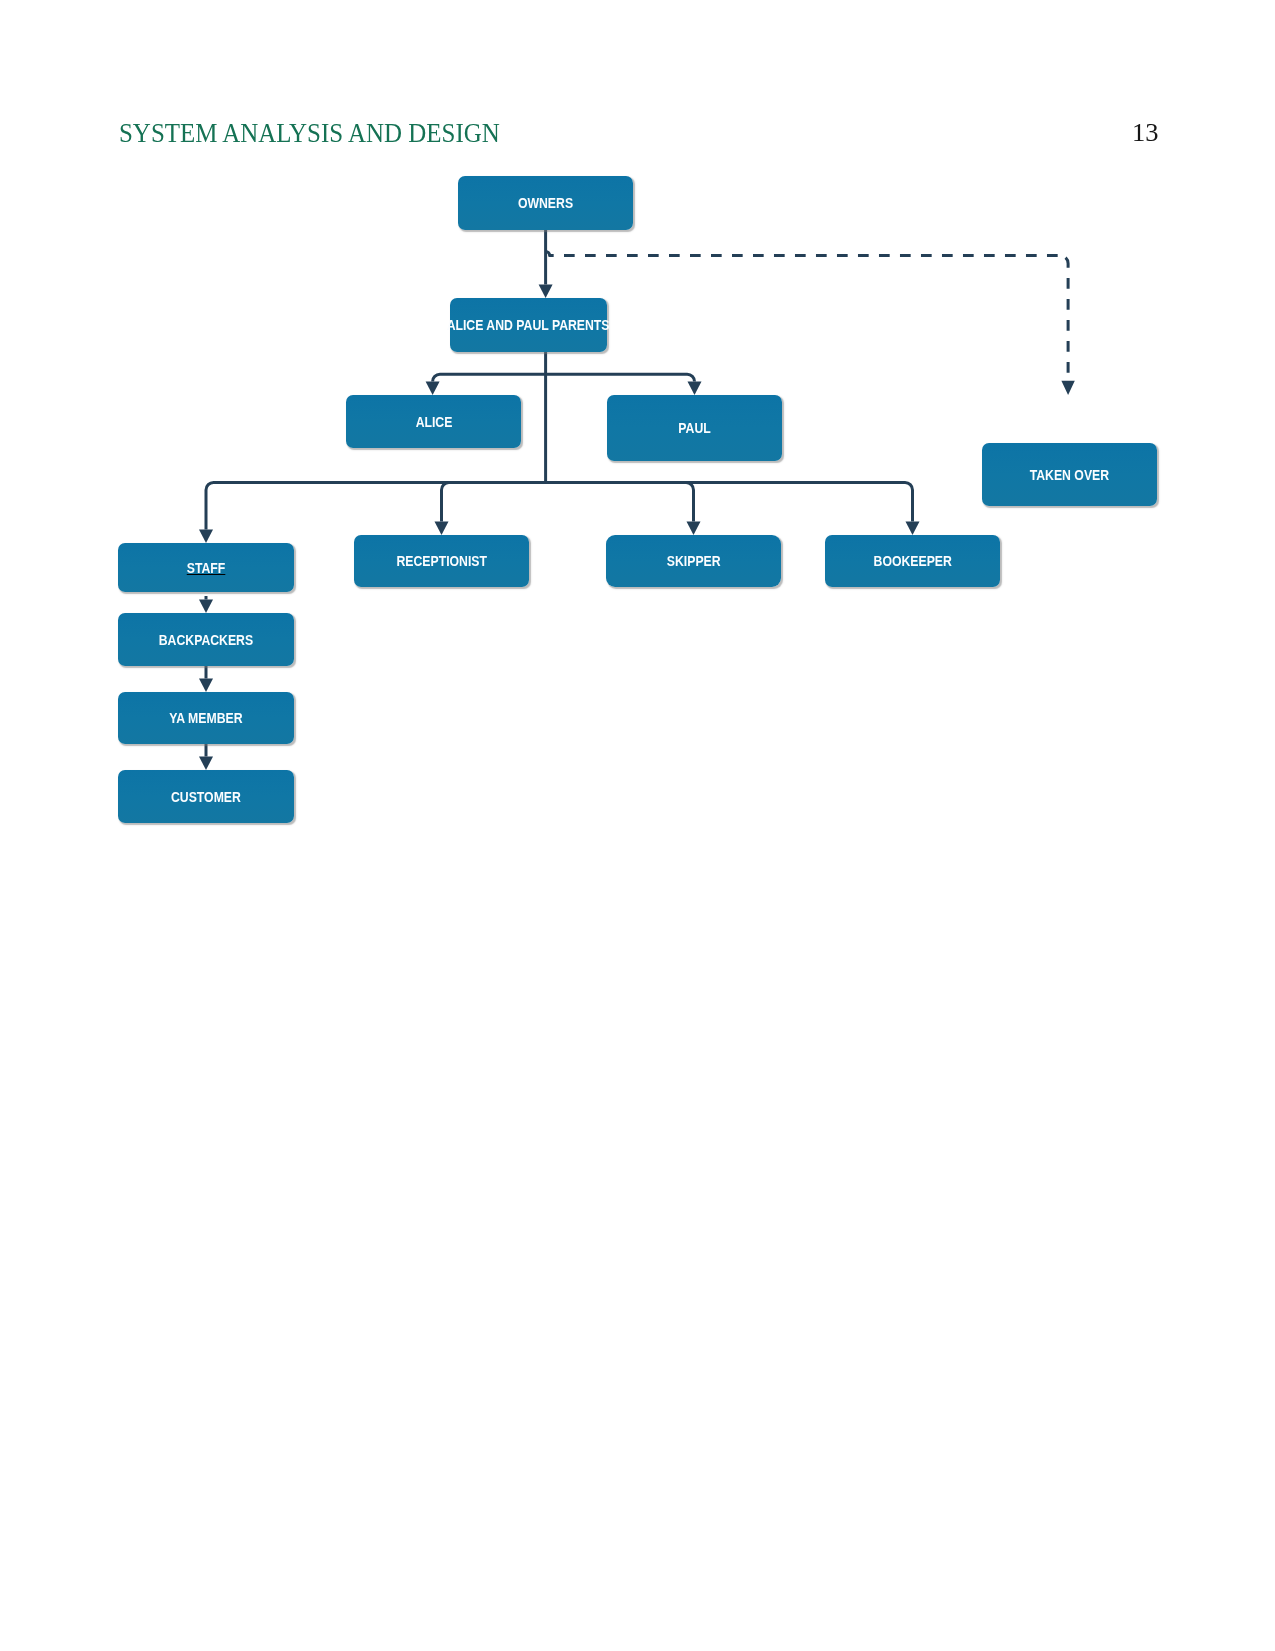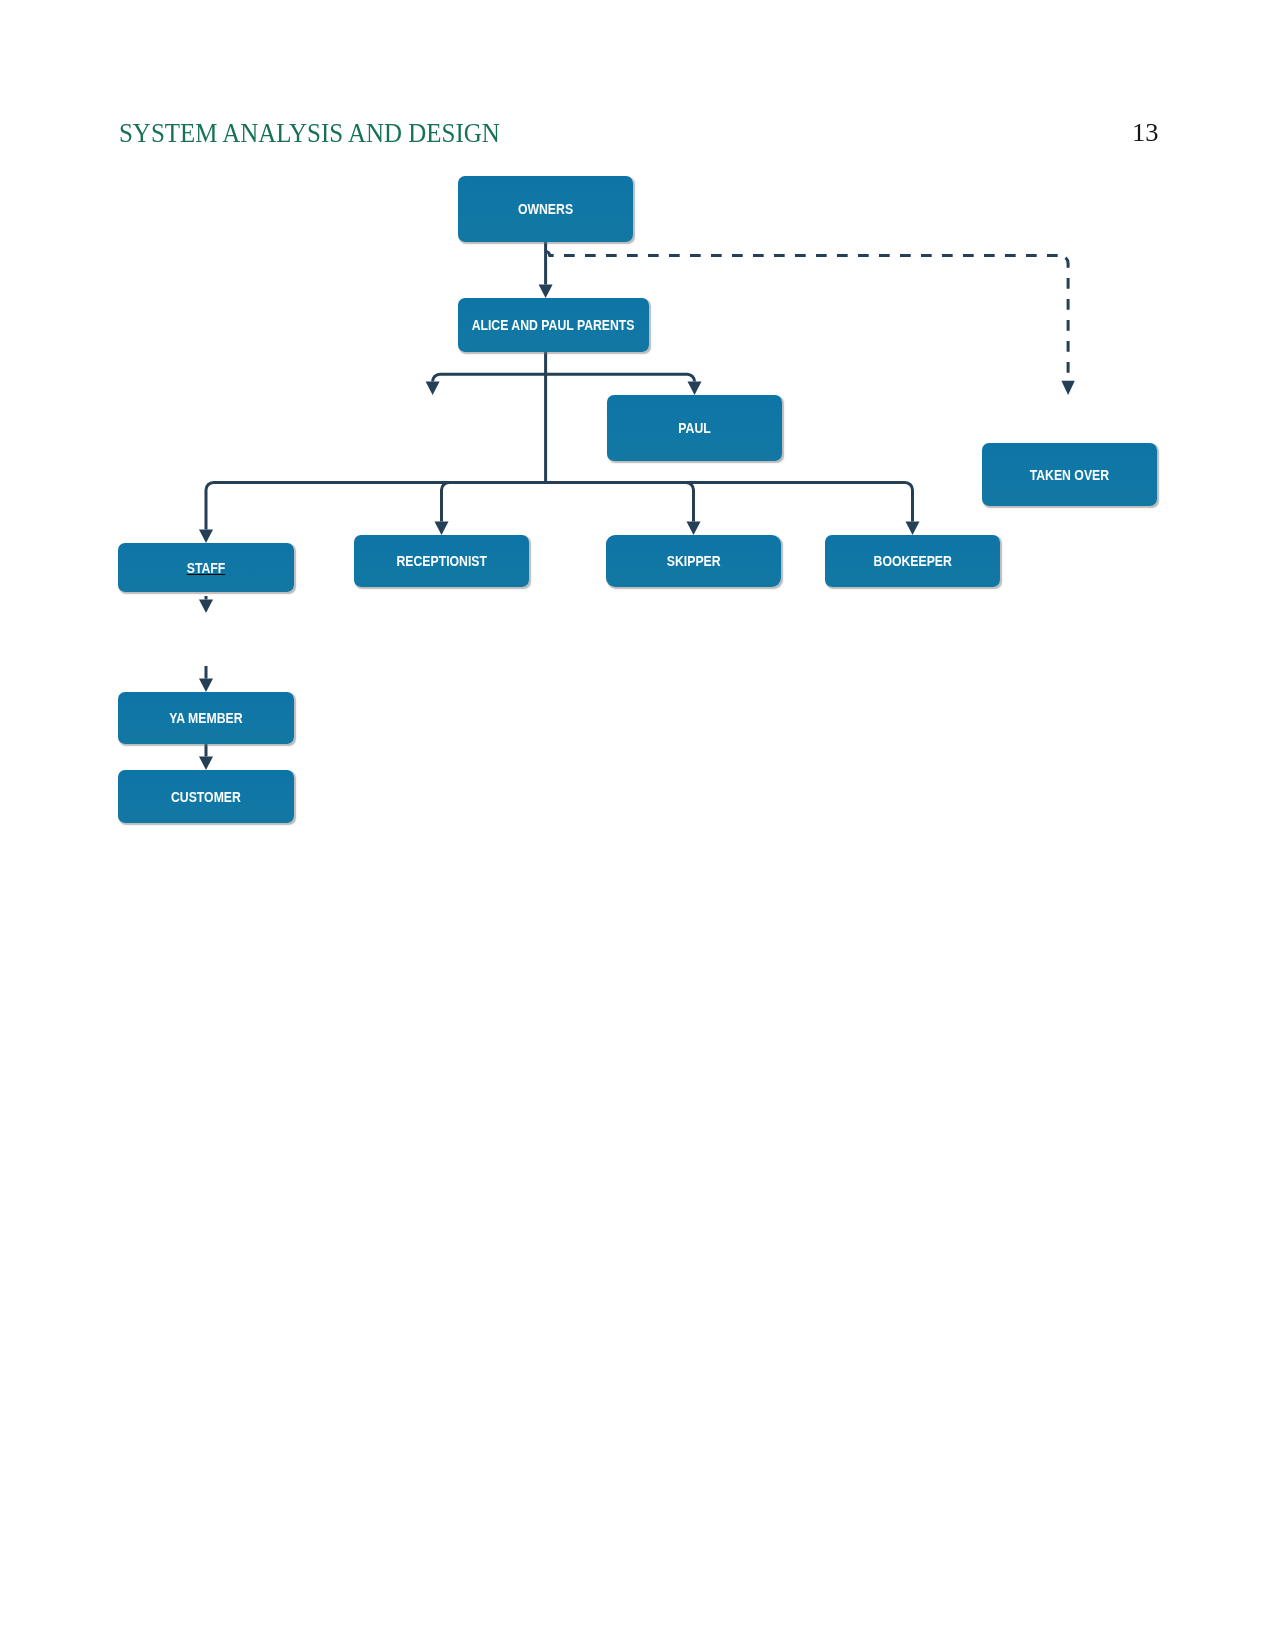--- a/index.html
+++ b/index.html
@@ -68,44 +68,50 @@
         <path d="M 686.5 521.5 L 700.5 521.5 L 693.5 535 Z" fill="#243f56"></path>
         <path d="M 545.6 482.4 H 905 A 7.5 7.5 0 0 1 912.5 489.9 V 521.5" fill="none" stroke="#243f56" stroke-width="3" stroke-linecap="butt" stroke-linejoin="round"></path>
         <path d="M 905.5 521.5 L 919.5 521.5 L 912.5 535 Z" fill="#243f56"></path>
         <path d="M 206 596 V 599.5" fill="none" stroke="#243f56" stroke-width="3" stroke-linecap="butt" stroke-linejoin="round"></path>
         <path d="M 199 599.5 L 213 599.5 L 206 613 Z" fill="#243f56"></path>
         <path d="M 206 666 V 678.5" fill="none" stroke="#243f56" stroke-width="3" stroke-linecap="butt" stroke-linejoin="round"></path>
         <path d="M 199 678.5 L 213 678.5 L 206 692 Z" fill="#243f56"></path>
         <path d="M 206 744 V 756.5" fill="none" stroke="#243f56" stroke-width="3" stroke-linecap="butt" stroke-linejoin="round"></path>
         <path d="M 199 756.5 L 213 756.5 L 206 770 Z" fill="#243f56"></path>
       </svg>
-  <div class="node" style="left: 458px; top: 176px; width: 175px; height: 66px;">
+  <div class="node" style="left: 458px; top: 176px; width: 175px; height: 54px;">
         <span>OWNERS</span>
       </div>
-      <div class="node" style="left: 450px; top: 298px; width: 191px; height: 54px; margin-left: 8px;">
+      <div class="node" style="left: 450px; top: 298px; width: 157px; height: 54px;">
         <span>ALICE AND PAUL PARENTS</span>
+      </div>
+      <div class="node" style="left: 346px; top: 395px; width: 175px; height: 53px;">
+        <span>ALICE</span>
       </div>
       <div class="node" style="left: 607px; top: 395px; width: 175px; height: 66px;">
         <span>PAUL</span>
       </div>
       <div class="node" style="left: 982px; top: 395px; width: 175px; height: 63px; margin-top: 48px;">
         <span>TAKEN OVER</span>
       </div>
       <div class="node" style="left: 118px; top: 543px; width: 176px; height: 49px; text-decoration: underline;">
         <span>STAFF</span>
       </div>
       <div class="node" style="left: 354px; top: 535px; width: 175px; height: 52px;">
         <span>RECEPTIONIST</span>
       </div>
       <div class="node" style="left: 606px; top: 535px; width: 175px; height: 52px; border-radius: 9px;">
         <span>SKIPPER</span>
       </div>
       <div class="node" style="left: 825px; top: 535px; width: 175px; height: 52px;">
         <span>BOOKEEPER</span>
       </div>
+      <div class="node" style="left: 118px; top: 613px; width: 176px; height: 53px;">
+        <span>BACKPACKERS</span>
+      </div>
       <div class="node" style="left: 118px; top: 692px; width: 176px; height: 52px;">
         <span>YA MEMBER</span>
       </div>
       <div class="node" style="left: 118px; top: 770px; width: 176px; height: 53px;">
         <span>CUSTOMER</span>
       </div>
     </div>
 </div>
 
 </body></html>

